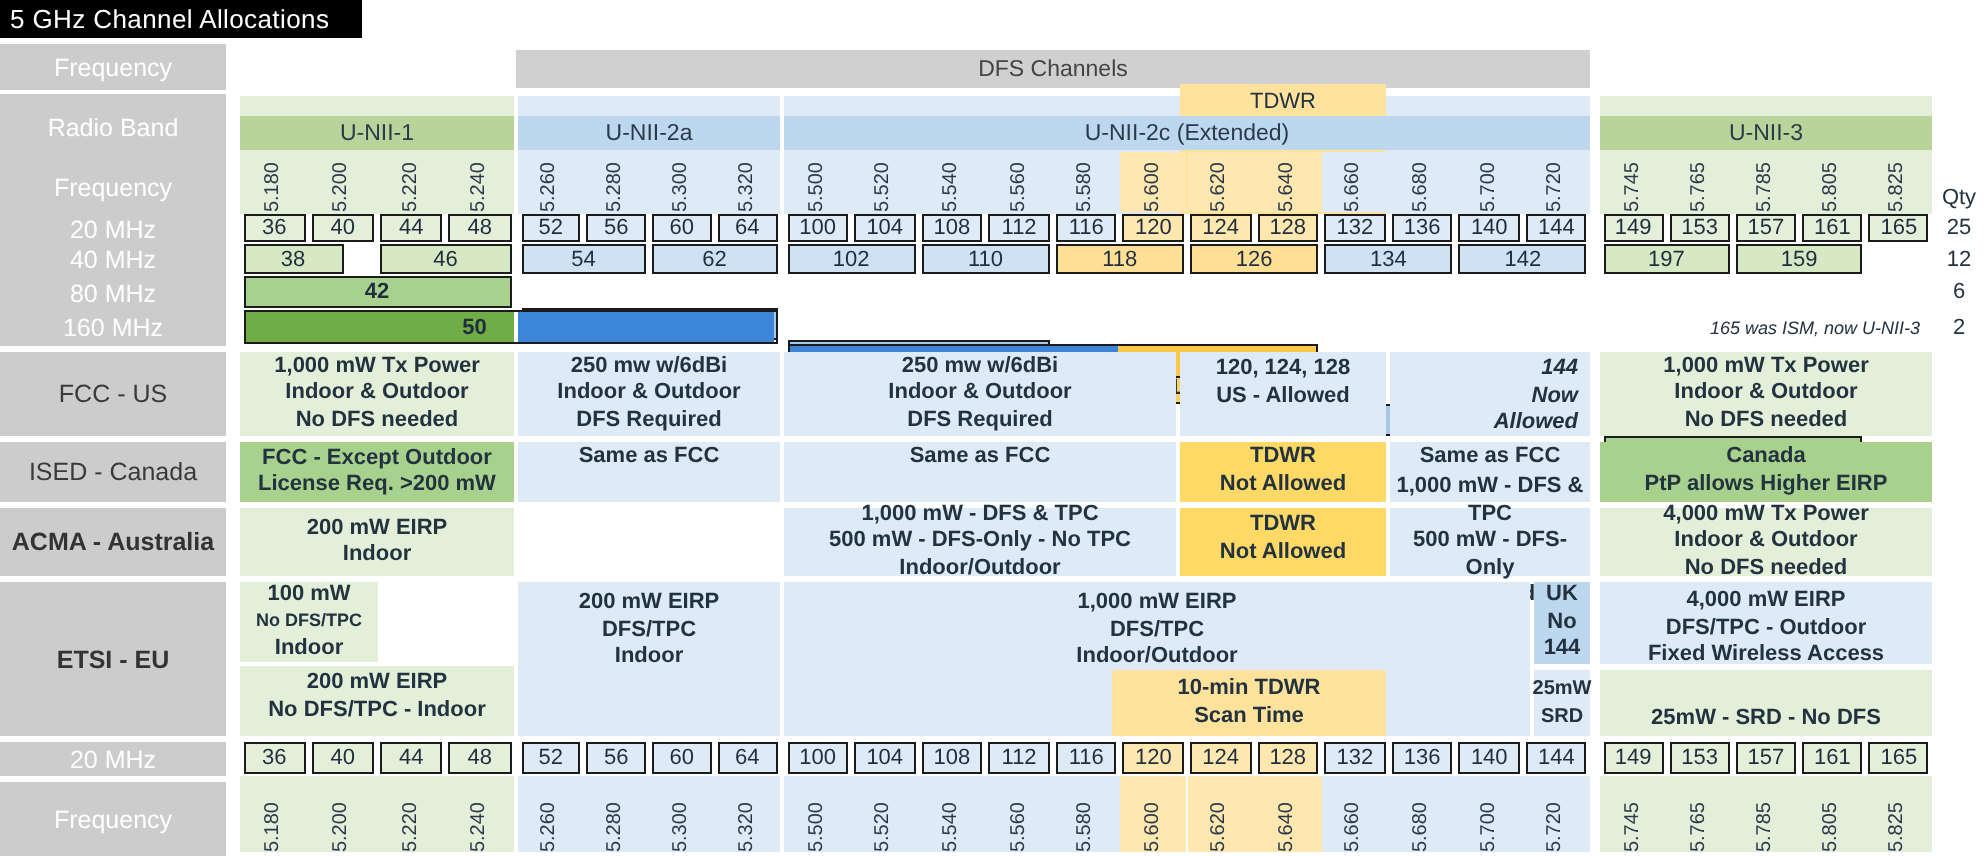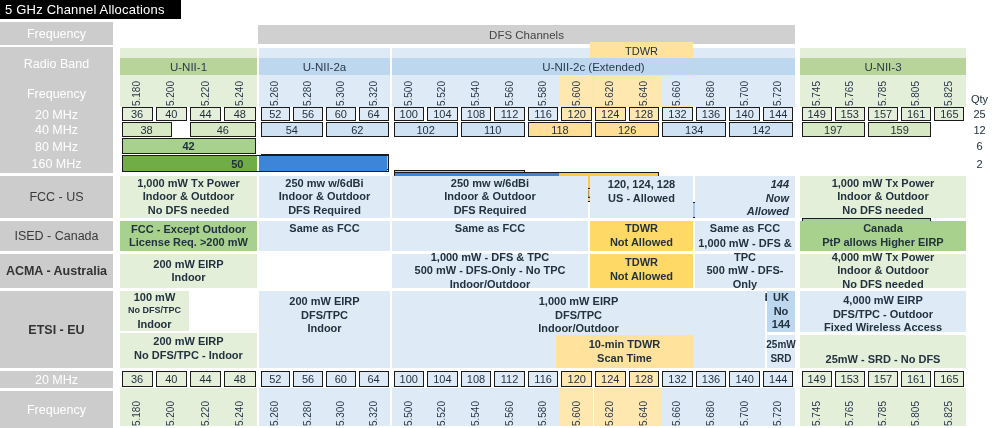--- a/index.html
+++ b/index.html
@@ -251,20 +251,21 @@
       <div class="abs" style="left: 540.667px; width: 134.333px; top: 0px; height: 100%; background: rgb(222, 235, 246); z-index: -1;"></div>
       <div class="abs" style="left: 680px; width: 166px; top: 0px; height: 100%; background: rgb(228, 239, 218); z-index: -1;"></div>
     </div>
 
   <div class="abs ctr qty" style="left:966px;top:92px;width:27px;height:14px;">Qty</div>
   <div class="abs ctr qty" style="left:966px;top:107px;width:27px;height:14px;">25</div>
   <div class="abs ctr qty" style="left:966px;top:122px;width:27px;height:15px;">12</div>
   <div class="abs ctr qty" style="left:966px;top:138px;width:27px;height:16px;">6</div>
   <div class="abs ctr qty" style="left:966px;top:155px;width:27px;height:17px;">2</div>
 
+  <div class="abs ctr note" style="left:800px;top:155px;width:164px;height:17px;justify-content:flex-end;padding-right:4px;">165 was ISM, now U-NII-3</div>
 
   <div class="abs reg greenl ctr vcol" style="left:120px;top:176px;width:137px;height:42px;">
     <div>1,000 mW Tx Power</div>
     <div>Indoor &amp; Outdoor</div>
     <div>No DFS needed</div>
   </div>
   <div class="abs reg blue ctr vcol" style="left:259px;top:176px;width:131px;height:42px;">
     <div>250 mw w/6dBi</div>
     <div>Indoor &amp; Outdoor</div>
     <div>DFS Required</div>

